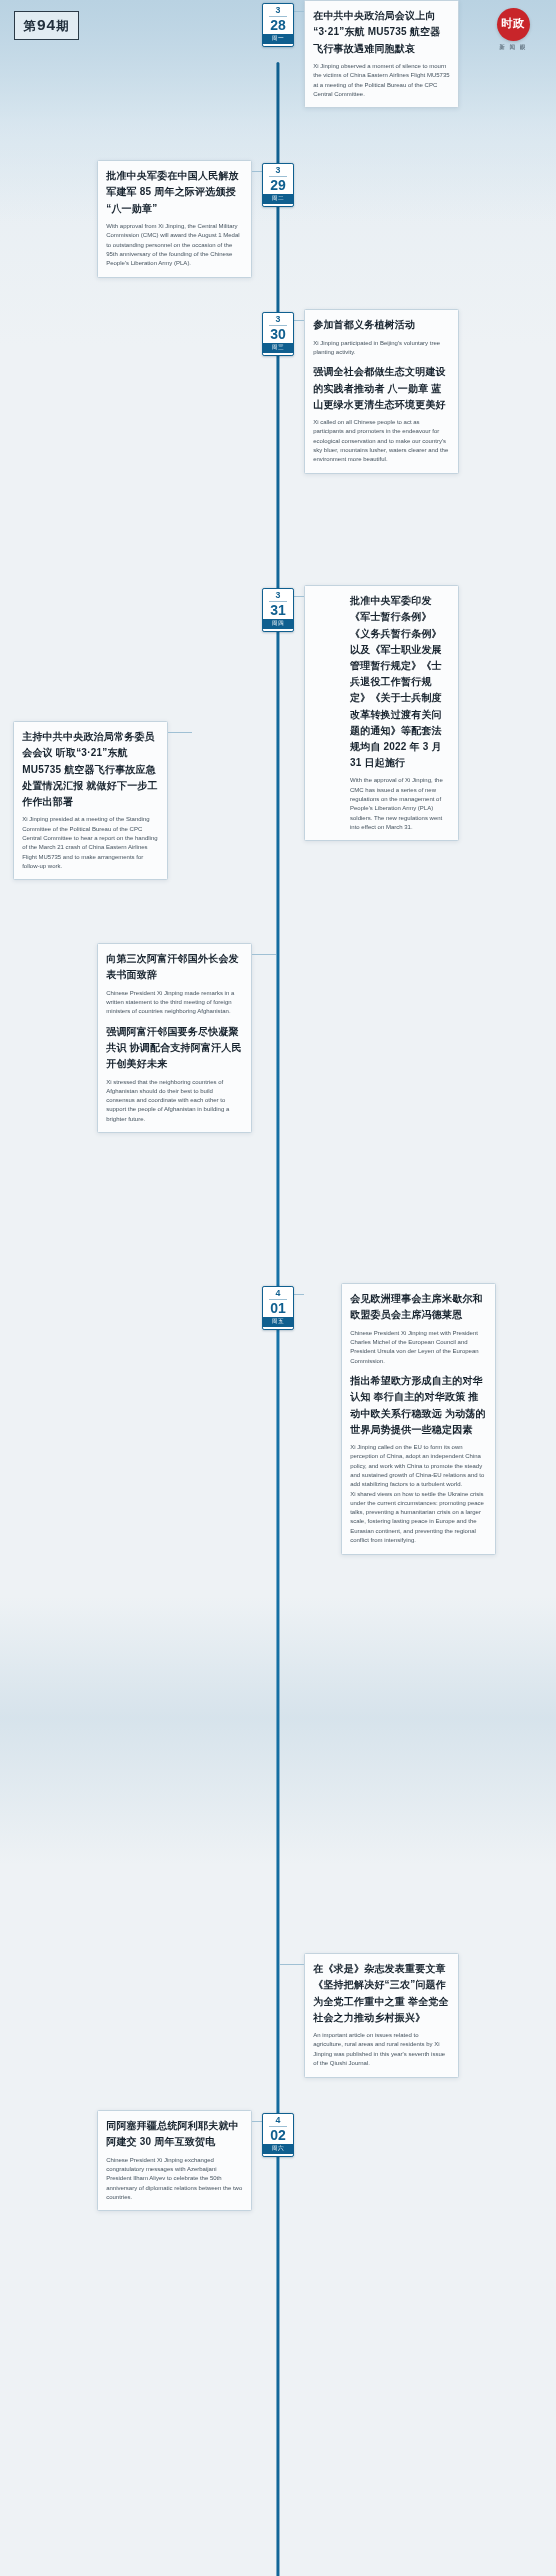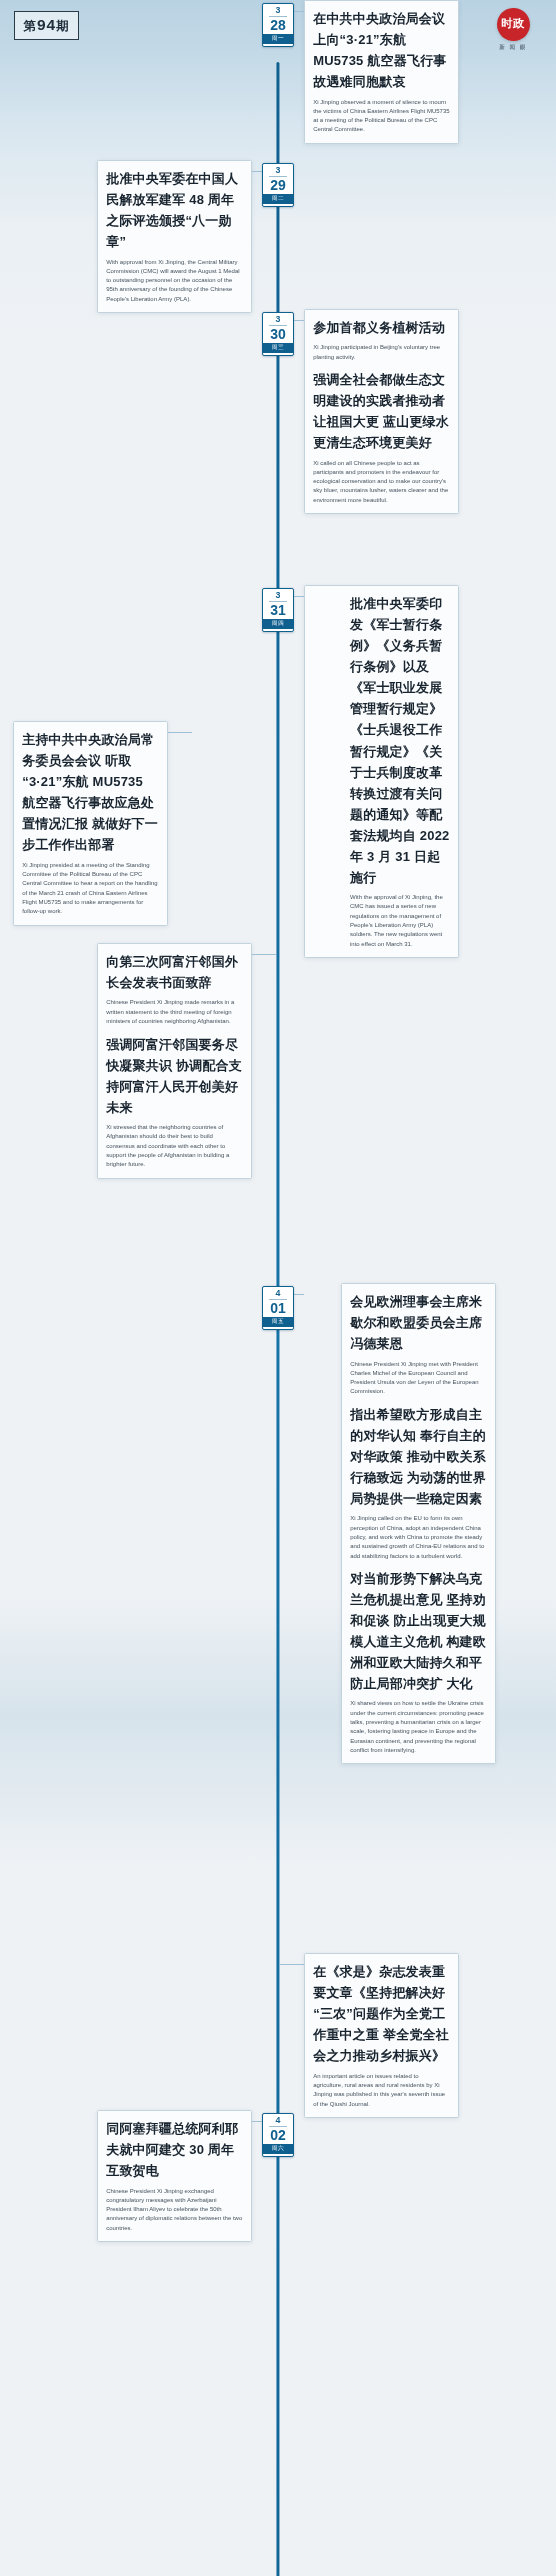--- a/index.html
+++ b/index.html
@@ -100,21 +100,21 @@
     background:#fbfcfd;
     border:0.5px solid #c3d3de;
     border-radius:1.5px;
     padding:7.2px 8.2px 8.2px;
     box-shadow:0 1px 4.1px rgba(30,60,85,.10);
     box-sizing:border-box;
   }
   .card.left{right:304px;}
   .card.right{left:304px;}
   .card .zh{
-    font-size:13px;line-height:1.62;color:#18242f;font-weight:bold;
+    font-size:10px;line-height:1.62;color:#18242f;font-weight:bold;
     margin:0 0 5.2px 0;
     letter-spacing:0.2px;
   }
   .card .zh.sub{font-weight:bold;margin-top:6.2px;}
   .card .en{
     font-size:6px;line-height:1.55;color:#44525e;margin:0;
   }
   .card .en + .zh{margin-top:7.2px;}
 
   
@@ -156,36 +156,36 @@
         <div class="connector" style="top: 11.3px; left: 280px; width: 24px;"></div>
       </div>
       <div class="entry" style="position: absolute; top: 160px; left: 0px; width: 556px;">
         <div class="date-marker" style="top: 3.1px;">
           <div class="m">3</div>
           <span class="sep"></span>
           <div class="d">29</div>
           <span class="w">周二</span>
         </div>
         <div class="card left" style="top: 0px;">
-          <p class="zh">批准中央军委在中国人民解放军建军 48 周年之际评选颁授“八一勋章”</p>
+          <p class="zh">批准中央军委在中国人民解放军建军 85 周年之际评选颁授“八一勋章”</p>
           <p class="en">With approval from Xi Jinping, the Central Military Commission (CMC) will award the August 1 Medal to outstanding personnel on the occasion of the 95th anniversary of the founding of the Chinese People's Liberation Army (PLA).</p>
         </div>
         <div class="connector" style="top: 11.3px; right: 280px; width: 24px;"></div>
       </div>
       <div class="entry" style="position: absolute; top: 309px; left: 0px; width: 556px;">
         <div class="date-marker" style="top: 3.1px;">
           <div class="m">3</div>
           <span class="sep"></span>
           <div class="d">30</div>
           <span class="w">周三</span>
         </div>
         <div class="card right" style="top: 0px;">
           <p class="zh">参加首都义务植树活动</p>
           <p class="en">Xi Jinping participated in Beijing's voluntary tree planting activity.</p>
-          <p class="zh sub">强调全社会都做生态文明建设的实践者推动者 让祖国大更 蓝山更绿水更清生态环境更美好</p>
+          <p class="zh sub">强调全社会都做生态文明建设的实践者推动者 八一勋章 蓝山更绿水更清生态环境更美好</p>
           <p class="en">Xi called on all Chinese people to act as participants and promoters in the endeavour for ecological conservation and to make our country's sky bluer, mountains lusher, waters clearer and the environment more beautiful.</p>
         </div>
         <div class="connector" style="top: 11.3px; left: 280px; width: 24px;"></div>
       </div>
       <div class="entry" style="position: absolute; top: 585px; left: 0px; width: 556px;">
         <div class="date-marker" style="top: 3.1px;">
           <div class="m">3</div>
           <span class="sep"></span>
           <div class="d">31</div>
           <span class="w">周四</span>
@@ -217,21 +217,20 @@
           <div class="m">4</div>
           <span class="sep"></span>
           <div class="d">01</div>
           <span class="w">周五</span>
         </div>
         <div class="card right" style="top: 0px; margin-left: 37px;">
           <p class="zh">会见欧洲理事会主席米歇尔和欧盟委员会主席冯德莱恩</p>
           <p class="en">Chinese President Xi Jinping met with President Charles Michel of the European Council and President Ursula von der Leyen of the European Commission.</p>
           <p class="zh sub">指出希望欧方形成自主的对华认知 奉行自主的对华政策 推动中欧关系行稳致远 为动荡的世界局势提供一些稳定因素</p>
           <p class="en">Xi Jinping called on the EU to form its own perception of China, adopt an independent China policy, and work with China to promote the steady and sustained growth of China-EU relations and to add stabilizing factors to a turbulent world.</p>
-          <p class="zh sub">对当前形势下解决乌克兰危机提出意见 坚持劝和促谈 防止出现更大规模人道主义危机 构建欧洲和亚欧大陆持久和平 防止局部冲突扩 大化</p>
           <p class="en">Xi shared views on how to settle the Ukraine crisis under the current circumstances: promoting peace talks, preventing a humanitarian crisis on a larger scale, fostering lasting peace in Europe and the Eurasian continent, and preventing the regional conflict from intensifying.</p>
         </div>
         <div class="connector" style="top: 11.3px; left: 280px; width: 24px;"></div>
       </div>
       <div class="entry" style="position: absolute; top: 1953px; left: 0px; width: 556px;">
         <div class="card right" style="top: 0px;">
           <p class="zh">在《求是》杂志发表重要文章《坚持把解决好“三农”问题作为全党工作重中之重 举全党全社会之力推动乡村振兴》</p>
           <p class="en">An important article on issues related to agriculture, rural areas and rural residents by Xi Jinping was published in this year's seventh issue of the Qiushi Journal.</p>
         </div>
         <div class="connector" style="top: 11.3px; left: 280px; width: 24px;"></div>

